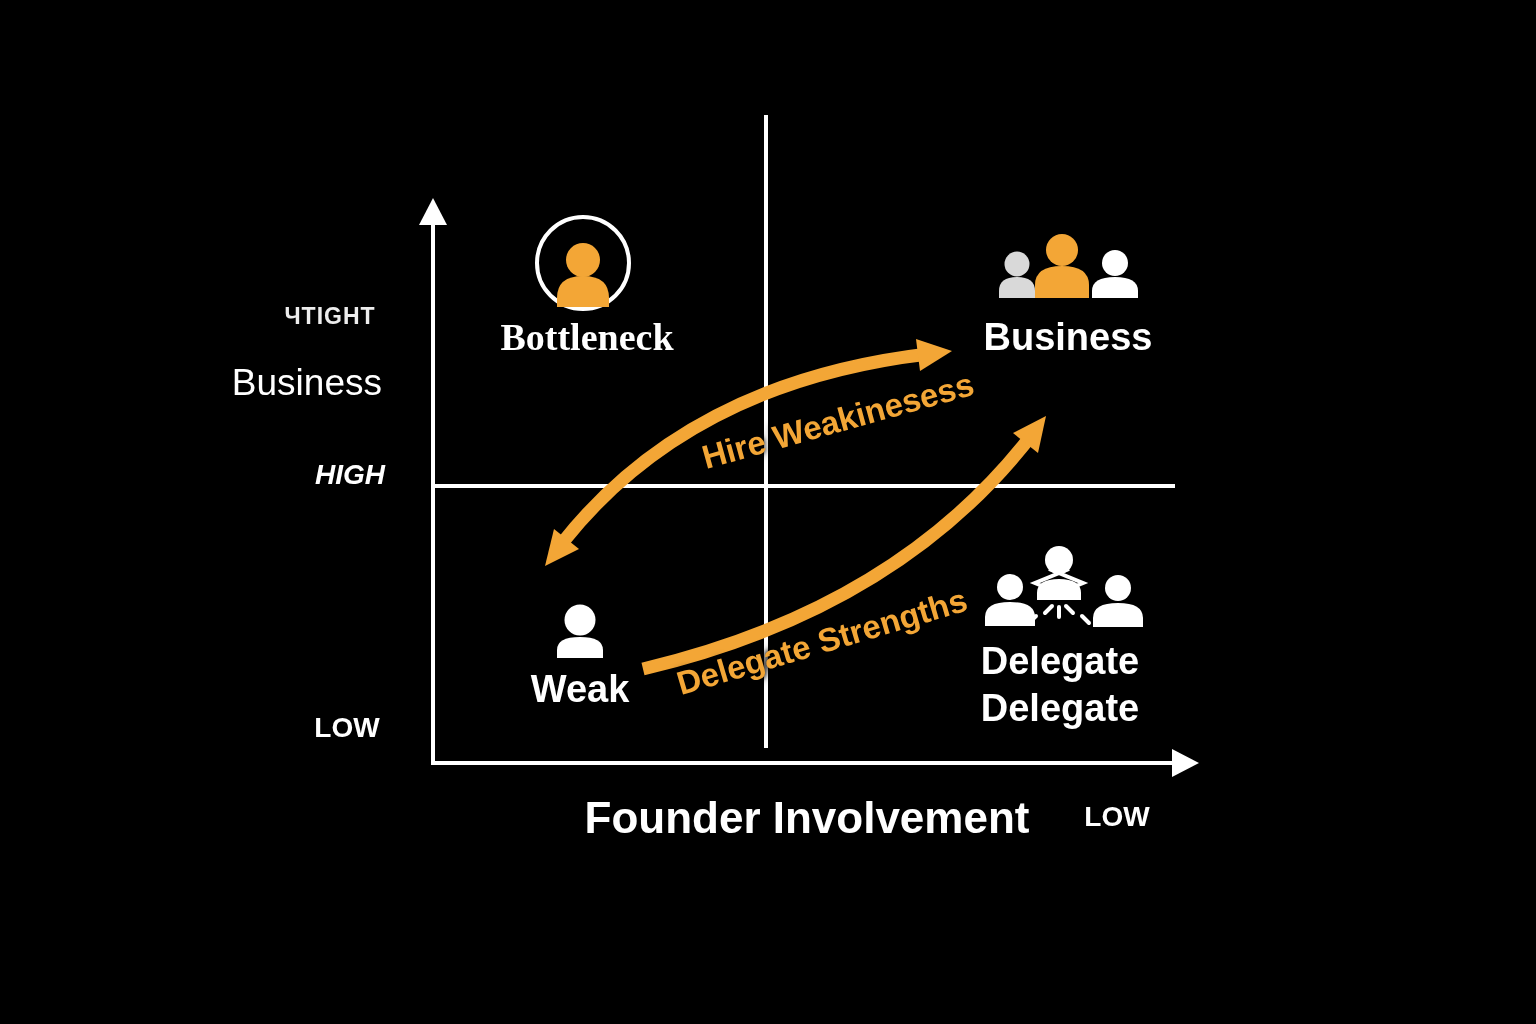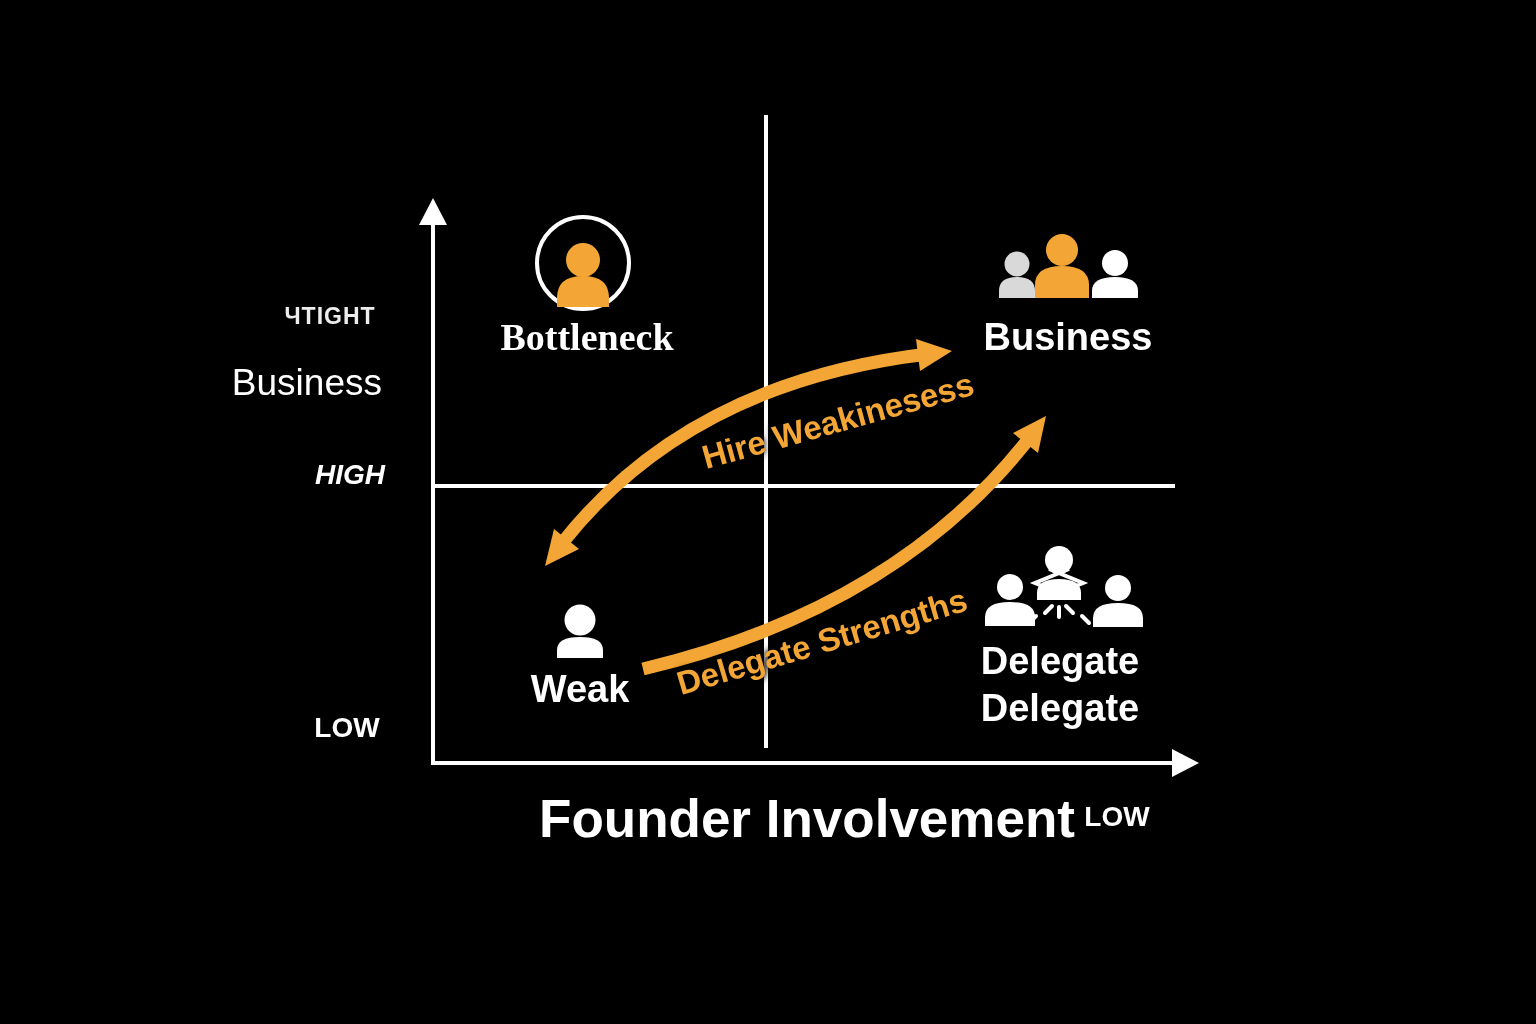--- a/index.html
+++ b/index.html
@@ -24,21 +24,21 @@
     font-weight: 400;
     font-size: 37px;
     line-height: 46px;
     text-align: right;
     transform: translate(-100%, -50%);
     white-space: nowrap;
   }
   .axis-title-y span { display: block; }
   .quad-label { font-size: 38px; }
   .hl-label { font-size: 28px; }
-  .x-title { font-size: 53px; }
+  .x-title { font-size: 44px; }
   .watermark {
     position: absolute;
     color: #ededed;
     font-weight: 600;
     font-size: 23px;
     letter-spacing: 1px;
     transform: translate(-50%, -50%);
     white-space: nowrap;
   }
   .arrow-label {

